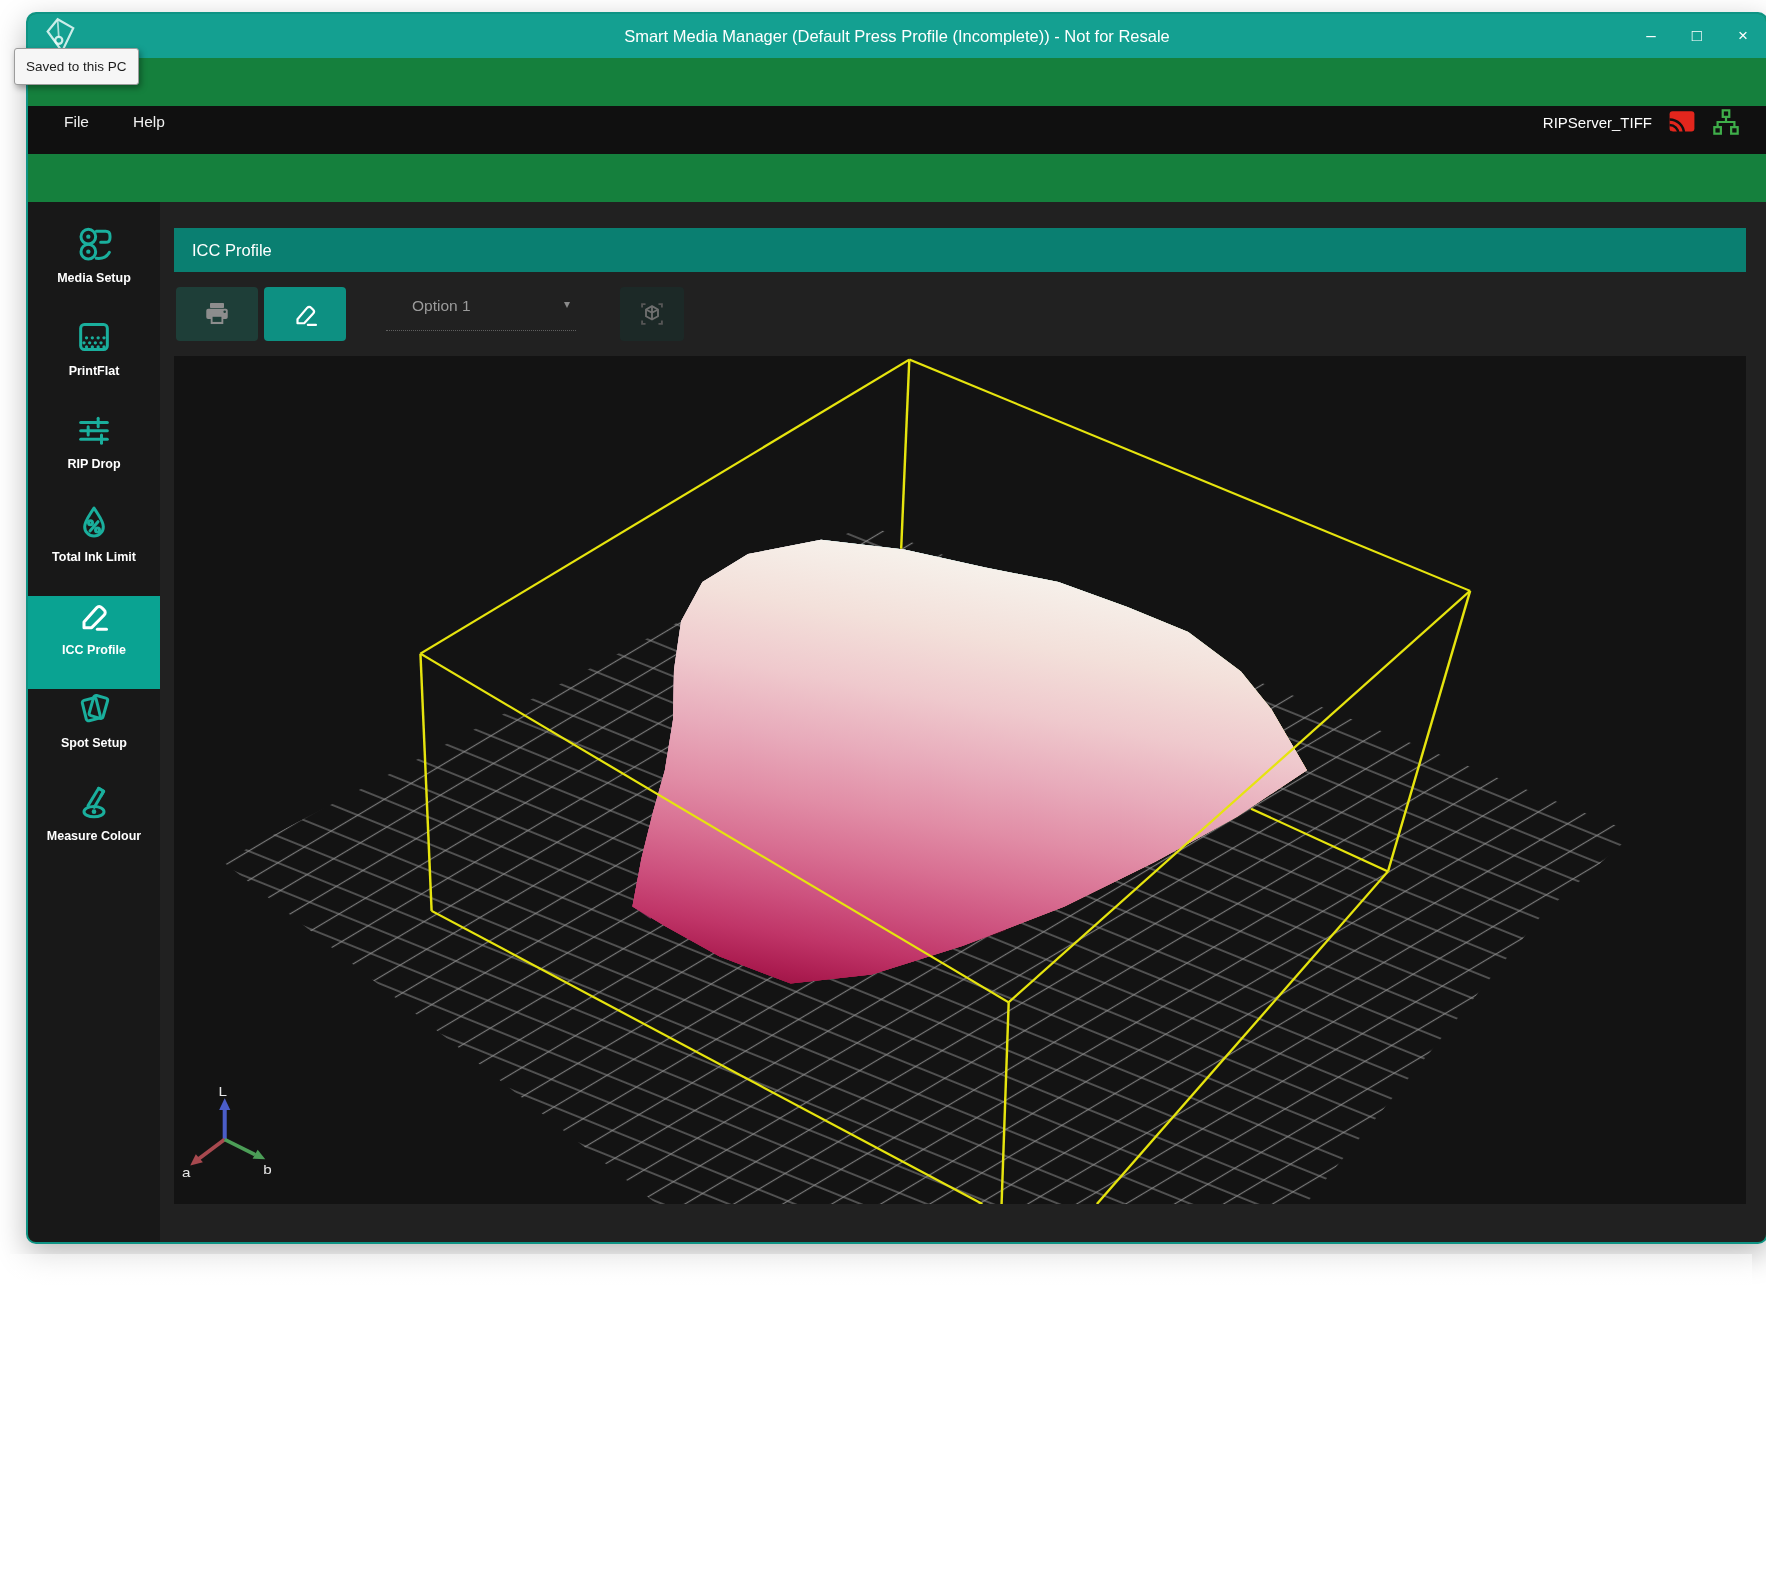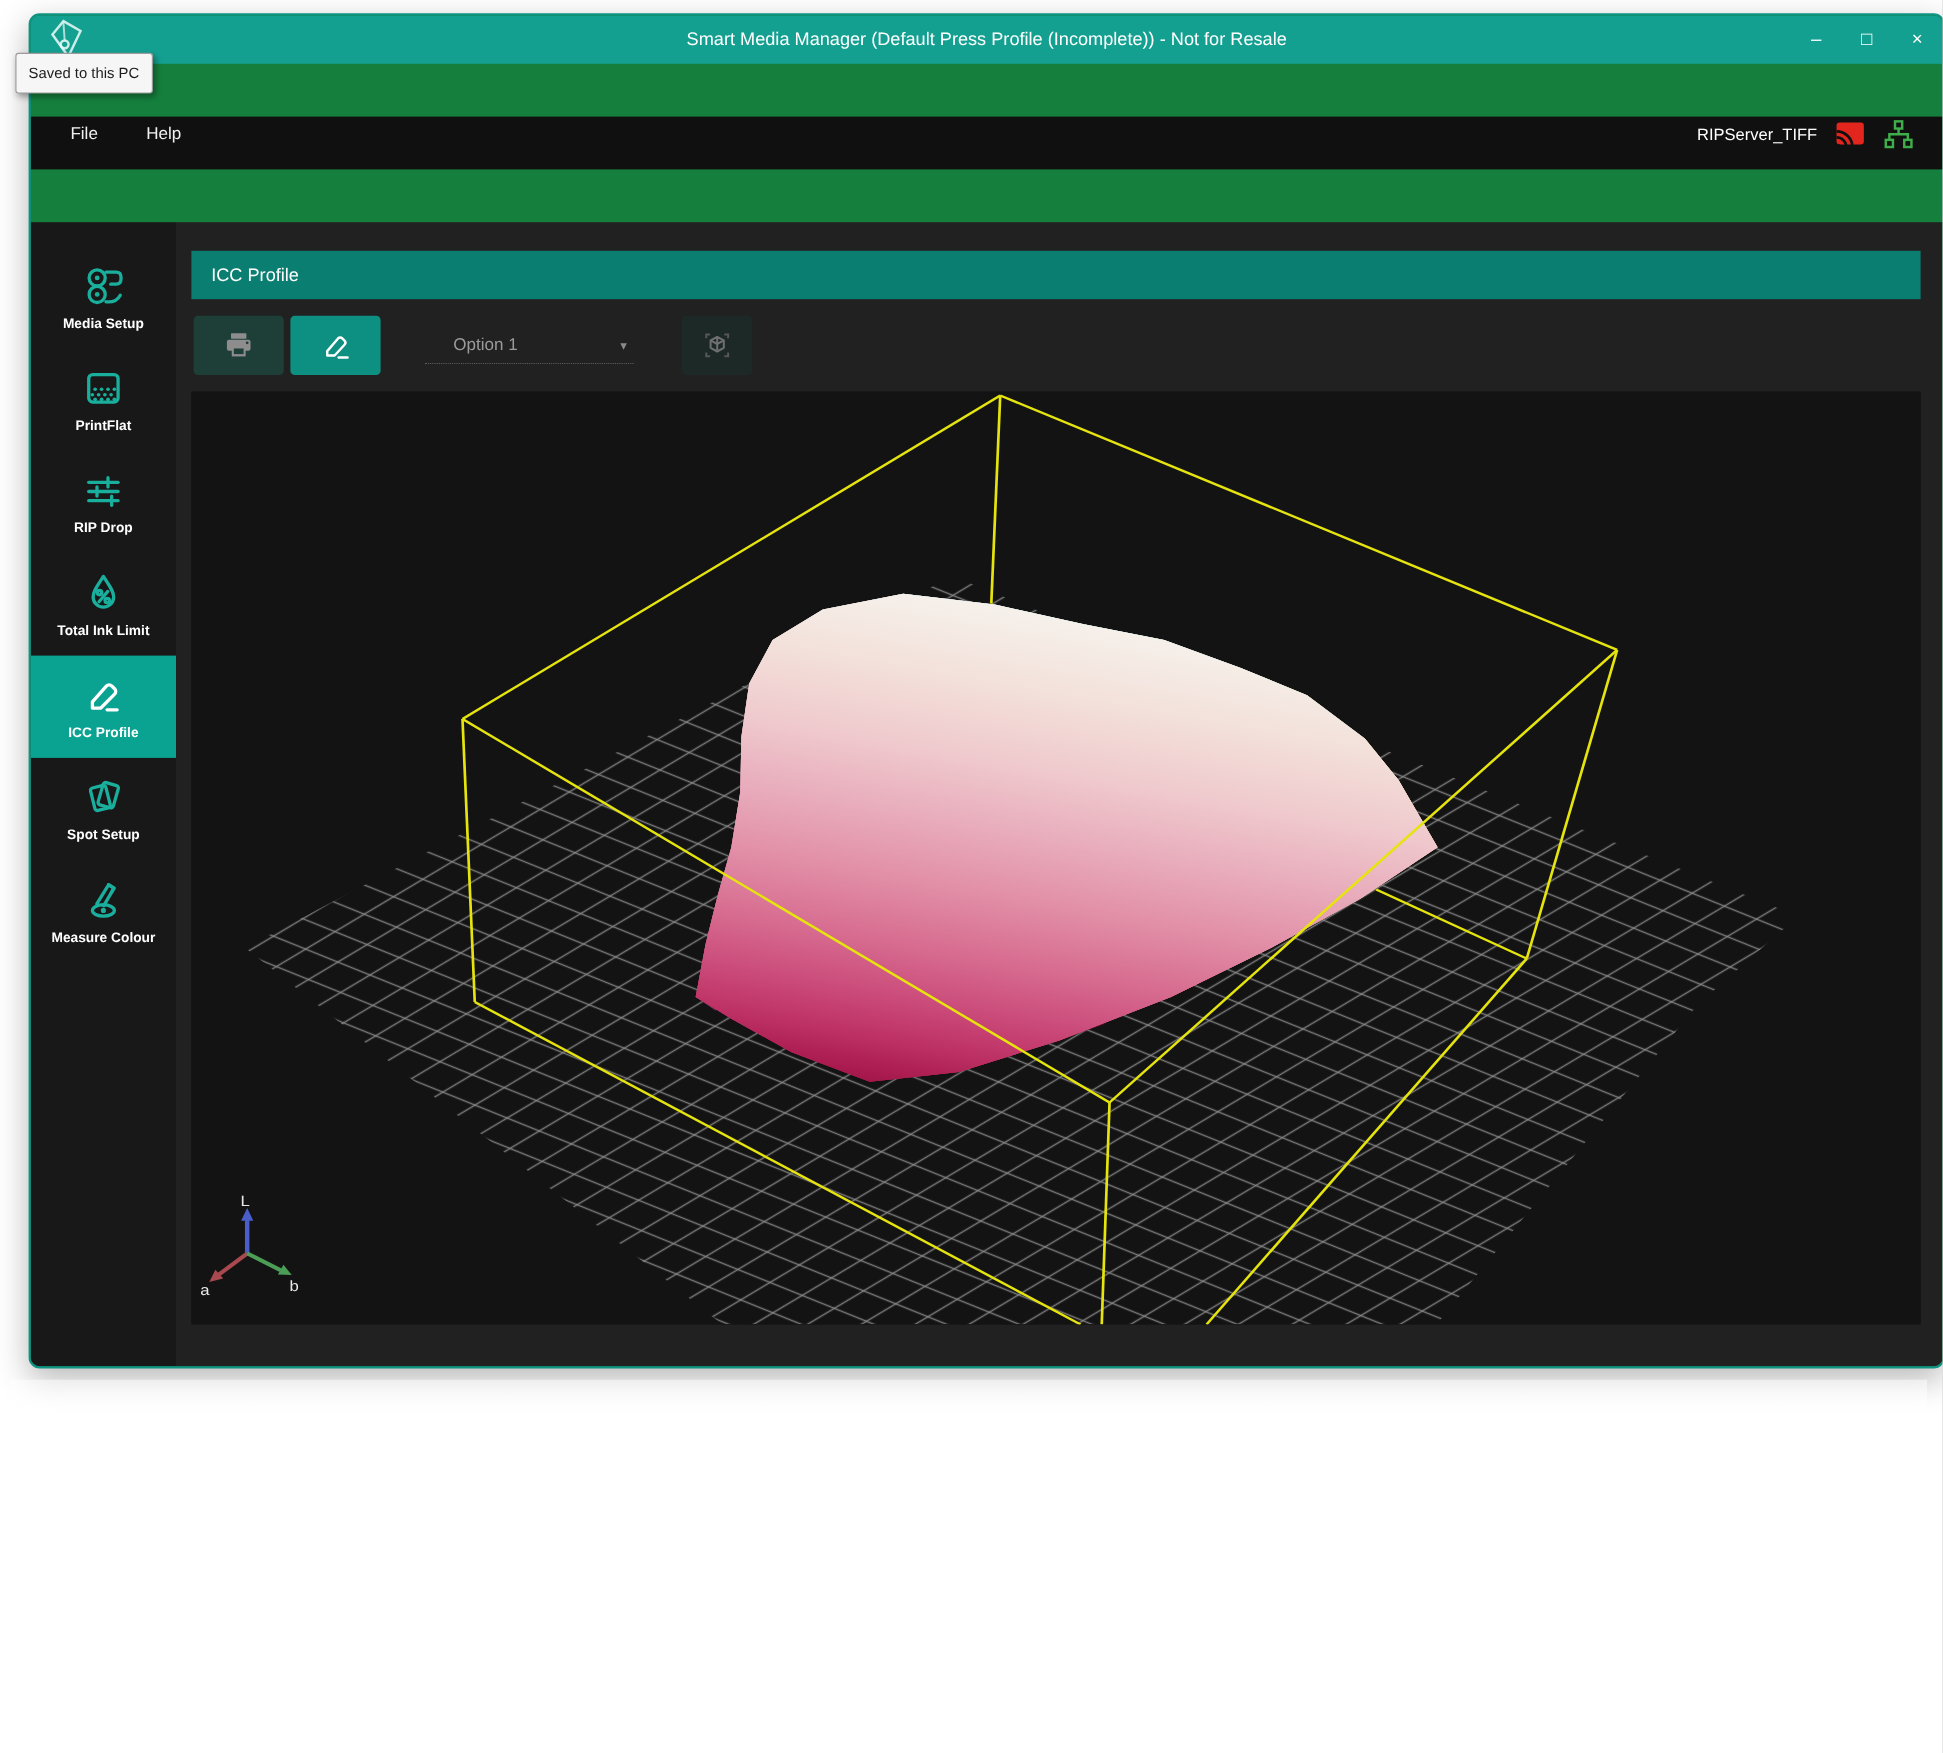--- a/index.html
+++ b/index.html
@@ -23,38 +23,38 @@
   .menubar { height:48px; background:#101010; display:flex; align-items:center; padding:0 26px 16px 36px;
              color:#f0f0f0; font-size:15.5px; flex:none; }
   .menu-item { margin-right:44px; }
   .server-area { margin-left:auto; display:flex; align-items:center; gap:15px; }
   .server-label { color:#fff; font-size:15px; }
 
   .main { flex:1; display:flex; min-height:0; }
 
   
   .sidebar { width:132px; background:#181818; padding-top:22px; display:flex; flex-direction:column; flex:none; }
-  .nav-item { height:93px; display:flex; flex-direction:column; align-items:center; justify-content:center;
+  .nav-item { height:93px; display:flex; flex-direction:column; align-items:center; 
               gap:7px; color:#ffffff; font-size:12.5px; font-weight:bold; text-align:center; }
   .nav-item svg { width:40px; height:40px; stroke:#1aaf9d; fill:none; stroke-width:1.8; stroke-linecap:round; stroke-linejoin:round; }
   .nav-item svg .dotfill { fill:#1aaf9d; stroke:none; }
   .nav-item.active { background:#0aa392; }
   .nav-item.active svg { stroke:#ffffff; }
 
   
   .content { flex:1; background:#212121; display:flex; flex-direction:column; padding:26px 20px 38px 14px; min-width:0; }
   .panel-header { height:44px; background:#0a7f71; color:#fff; font-size:16.5px; display:flex; align-items:center;
                   padding:0 18px; flex:none; }
   .toolbar { height:56px; margin-top:14px; display:flex; align-items:center; flex:none; }
   .tb-btn { width:82px; height:54px; border-radius:4px; display:flex; align-items:center; justify-content:center; }
   .tb-btn.print { background:#1e3e38; margin-left:2px; }
   .tb-btn.edit { background:#0d9082; margin-left:6px; }
   .tb-btn.cube { background:#1c2927; width:64px; margin-left:44px; }
   .tb-select { width:190px; height:34px; margin-left:40px; border-bottom:1px dotted #5f5f5f;
-               display:flex; align-items:center; color:#9b9b9b; font-size:15.5px; padding:0 6px 0 26px; }
+               display:flex; color:#9b9b9b; font-size:15.5px; padding:0 6px 0 26px; }
   .tb-select .caret { margin-left:auto; font-size:12px; color:#8b8b8b; }
 
   .viewport { flex:1; margin-top:14px; background:#131313; position:relative; min-height:0; }
   .viewport svg { position:absolute; inset:0; width:100%; height:100%; }
 
   
   .tooltip { position:absolute; left:14px; top:48px; background:#f6f6f6; color:#1c1c1c; font-size:13.5px;
              padding:10px 11px; border:1px solid #9c9c9c; border-radius:3px;
              box-shadow:2px 3px 6px rgba(0,0,0,.35); z-index:30; white-space:nowrap; }
 

